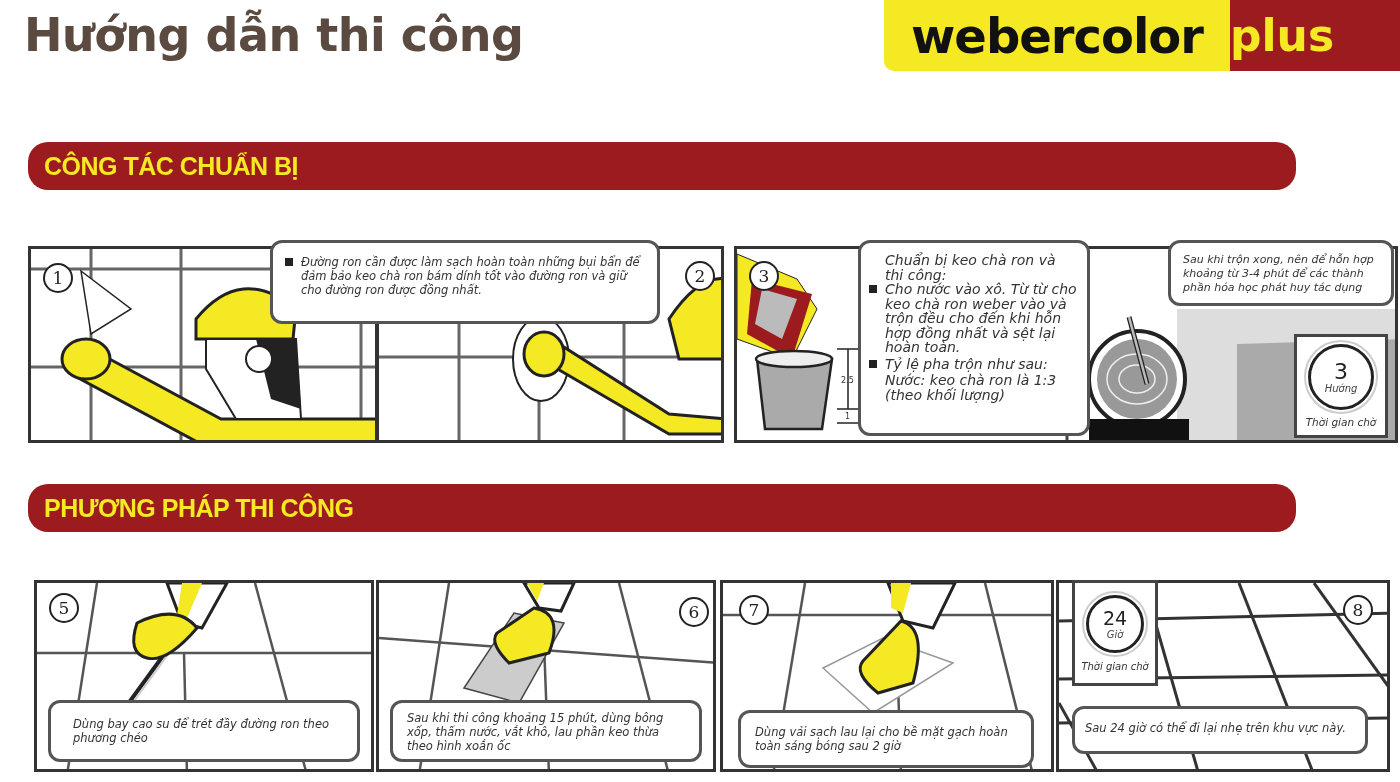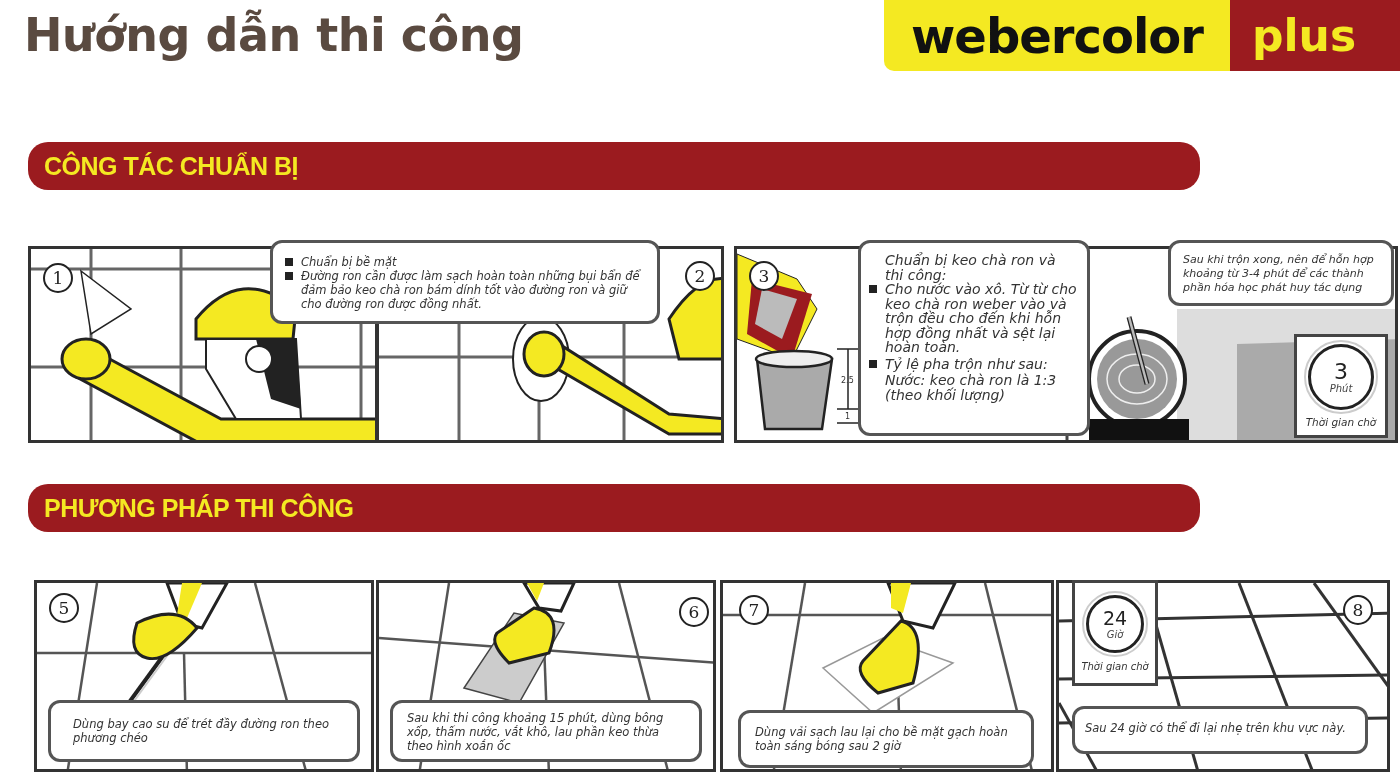--- a/index.html
+++ b/index.html
@@ -11,26 +11,26 @@
     font-family: "DejaVu Sans", sans-serif; font-weight: bold;
     font-size: 46px; color: #5a4a40; letter-spacing: -0.5px; margin-left: 8px;
   }
   .brand { position: absolute; left: 884px; top: 0; height: 71px; width: 516px; display: flex; }
   .brand-main {
     background: #f4e922; width: 346px; height: 71px; border-radius: 0 0 0 10px;
     display: flex; align-items: center; justify-content: center;
     font-family: "DejaVu Sans", sans-serif; font-weight: bold; font-size: 48px; color: #111; letter-spacing: -1px;
   }
   .brand-plus {
-    background: #9b1b1f; flex: 1; height: 71px; display: flex; align-items: center; padding-left: 22px;
+    background: #9b1b1f; flex: 1; height: 71px; display: flex; align-items: center; 
     font-family: "DejaVu Sans", sans-serif; font-weight: bold; font-size: 44px; color: #f4e922;
   }
 
   .section-bar {
-    position: absolute; left: 28px; width: 1172px; height: 48px;
+    position: absolute; left: 28px; width: 1268px; height: 48px;
     background: #9b1b1f; border-radius: 20px;
     display: flex; align-items: center; padding-left: 16px;
     font-family: "Liberation Sans", sans-serif; font-weight: bold; font-size: 25px; color: #f4e922;
     letter-spacing: -0.5px;
   }
 
   .panel {
     position: absolute; border: 3px solid #333; background: #fff; overflow: hidden;
   }
   .tile-grid { position: absolute; inset: 0; }
@@ -108,21 +108,20 @@
     <ellipse cx="162" cy="110" rx="28" ry="42" fill="#fff" stroke="#222" stroke-width="2"></ellipse>
     <path d="M170,115 L290,185 L348,185 L348,170 L290,165 L180,95 Z" fill="#f4e922" stroke="#222" stroke-width="3"></path>
     <ellipse cx="165" cy="105" rx="20" ry="22" fill="#f4e922" stroke="#222" stroke-width="3"></ellipse>
     <path d="M290,70 Q320,25 348,30 L348,110 L300,110 Z" fill="#f4e922" stroke="#222" stroke-width="3"></path>
   </svg>
   <div class="num" style="left:306px; top:12px;">2</div>
 </div>
 
 <div class="bubble" style="left:270px; top:240px; width:390px; height:84px; padding-top:12px;">
   <ul>
-    <li class="sq">Chuẩn bị bề mặt</li>
     <li class="sq">Đường ron cần được làm sạch hoàn toàn những bụi bẩn để đảm bảo keo chà ron bám dính tốt vào đường ron và giữ cho đường ron được đồng nhất.</li>
   </ul>
 </div>
 
 <div class="panel" style="left:734px; top:246px; width:664px; height:197px;">
   <svg class="tile-grid" width="664" height="197">
 
     <polygon points="0,5 60,30 80,60 55,110 0,90" fill="#f4e922" stroke="#222" stroke-width="1"></polygon>
     <polygon points="15,30 75,45 55,110 10,85" fill="#9b1b1f"></polygon>
     <polygon points="25,40 60,50 45,90 18,75" fill="#bbb"></polygon>
@@ -159,21 +158,21 @@
     <li class="sq" style="margin-top:2px;">Tỷ lệ pha trộn như sau:</li>
   </ul>
   <div class="plain" style="margin-top:2px;">Nước: keo chà ron là 1:3 (theo khối lượng)</div>
 </div>
 
 <div class="bubble" style="left:1124px; top:240px; width:226px; height:66px; font-size:11px; line-height:14px; padding:10px 12px;margin-left:44px;">Sau khi trộn xong, nên để hỗn hợp khoảng từ 3-4 phút để các thành phần hóa học phát huy tác dụng</div>
 
 <div class="timer" style="left:1294px; top:334px; width:94px; height:104px;">
   <div class="clock">
     <span class="clock-val">3</span>
-    <span class="clock-unit">Phút</span>
+    <span class="clock-unit">Hướng</span>
   </div>
   <span class="timer-label">Thời gian chờ</span>
 </div>
 
 <div class="section-bar" style="top:484px;">PHƯƠNG PHÁP THI CÔNG</div>
 
 <div class="panel" style="left:34px; top:580px; width:340px; height:192px;">
   <svg class="tile-grid" width="340" height="192">
     <g stroke="#555" stroke-width="2.5" fill="none">
       <line x1="0" y1="70" x2="340" y2="70"></line>

